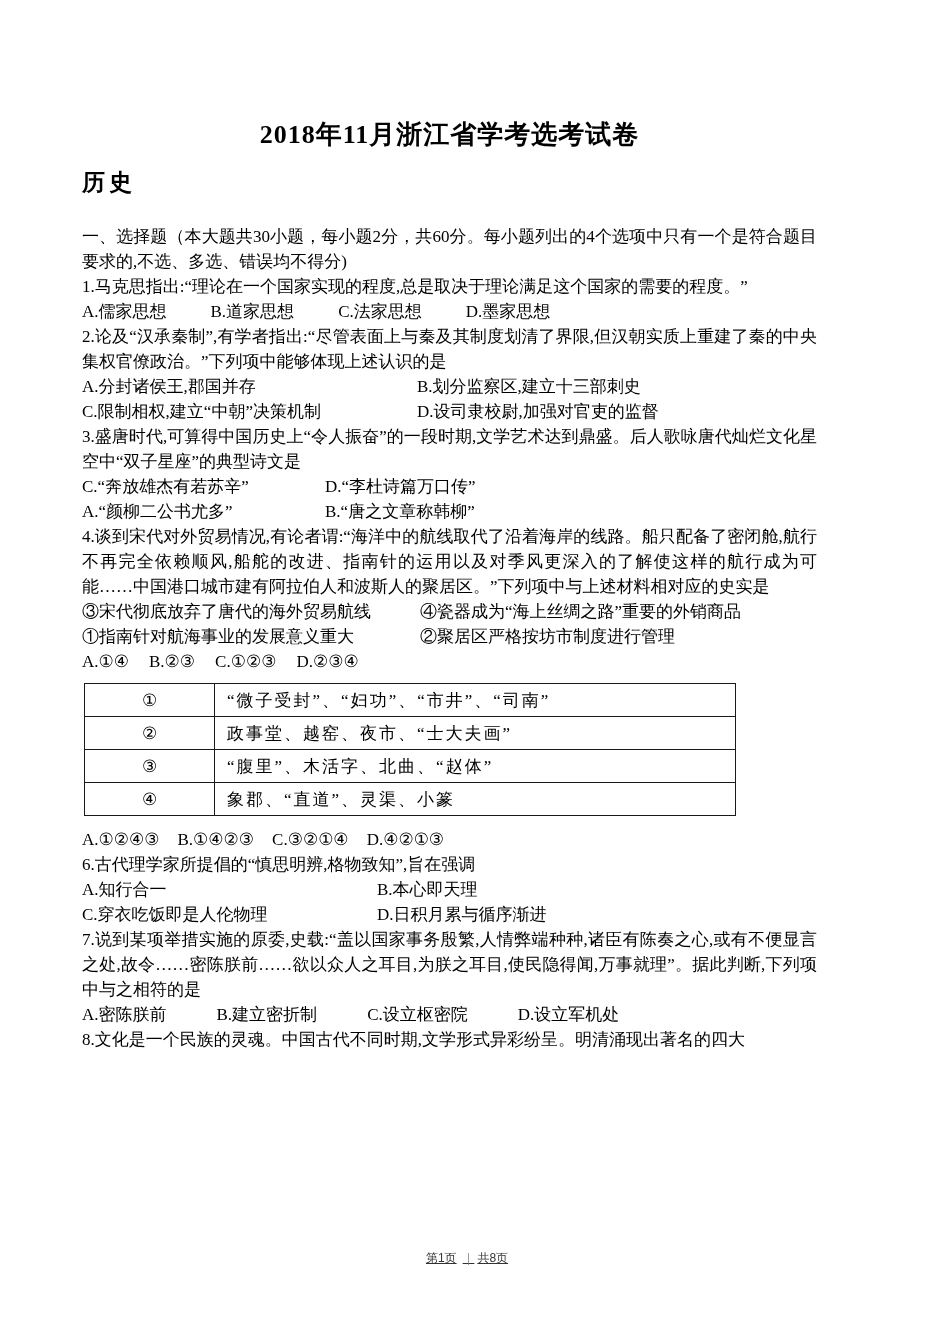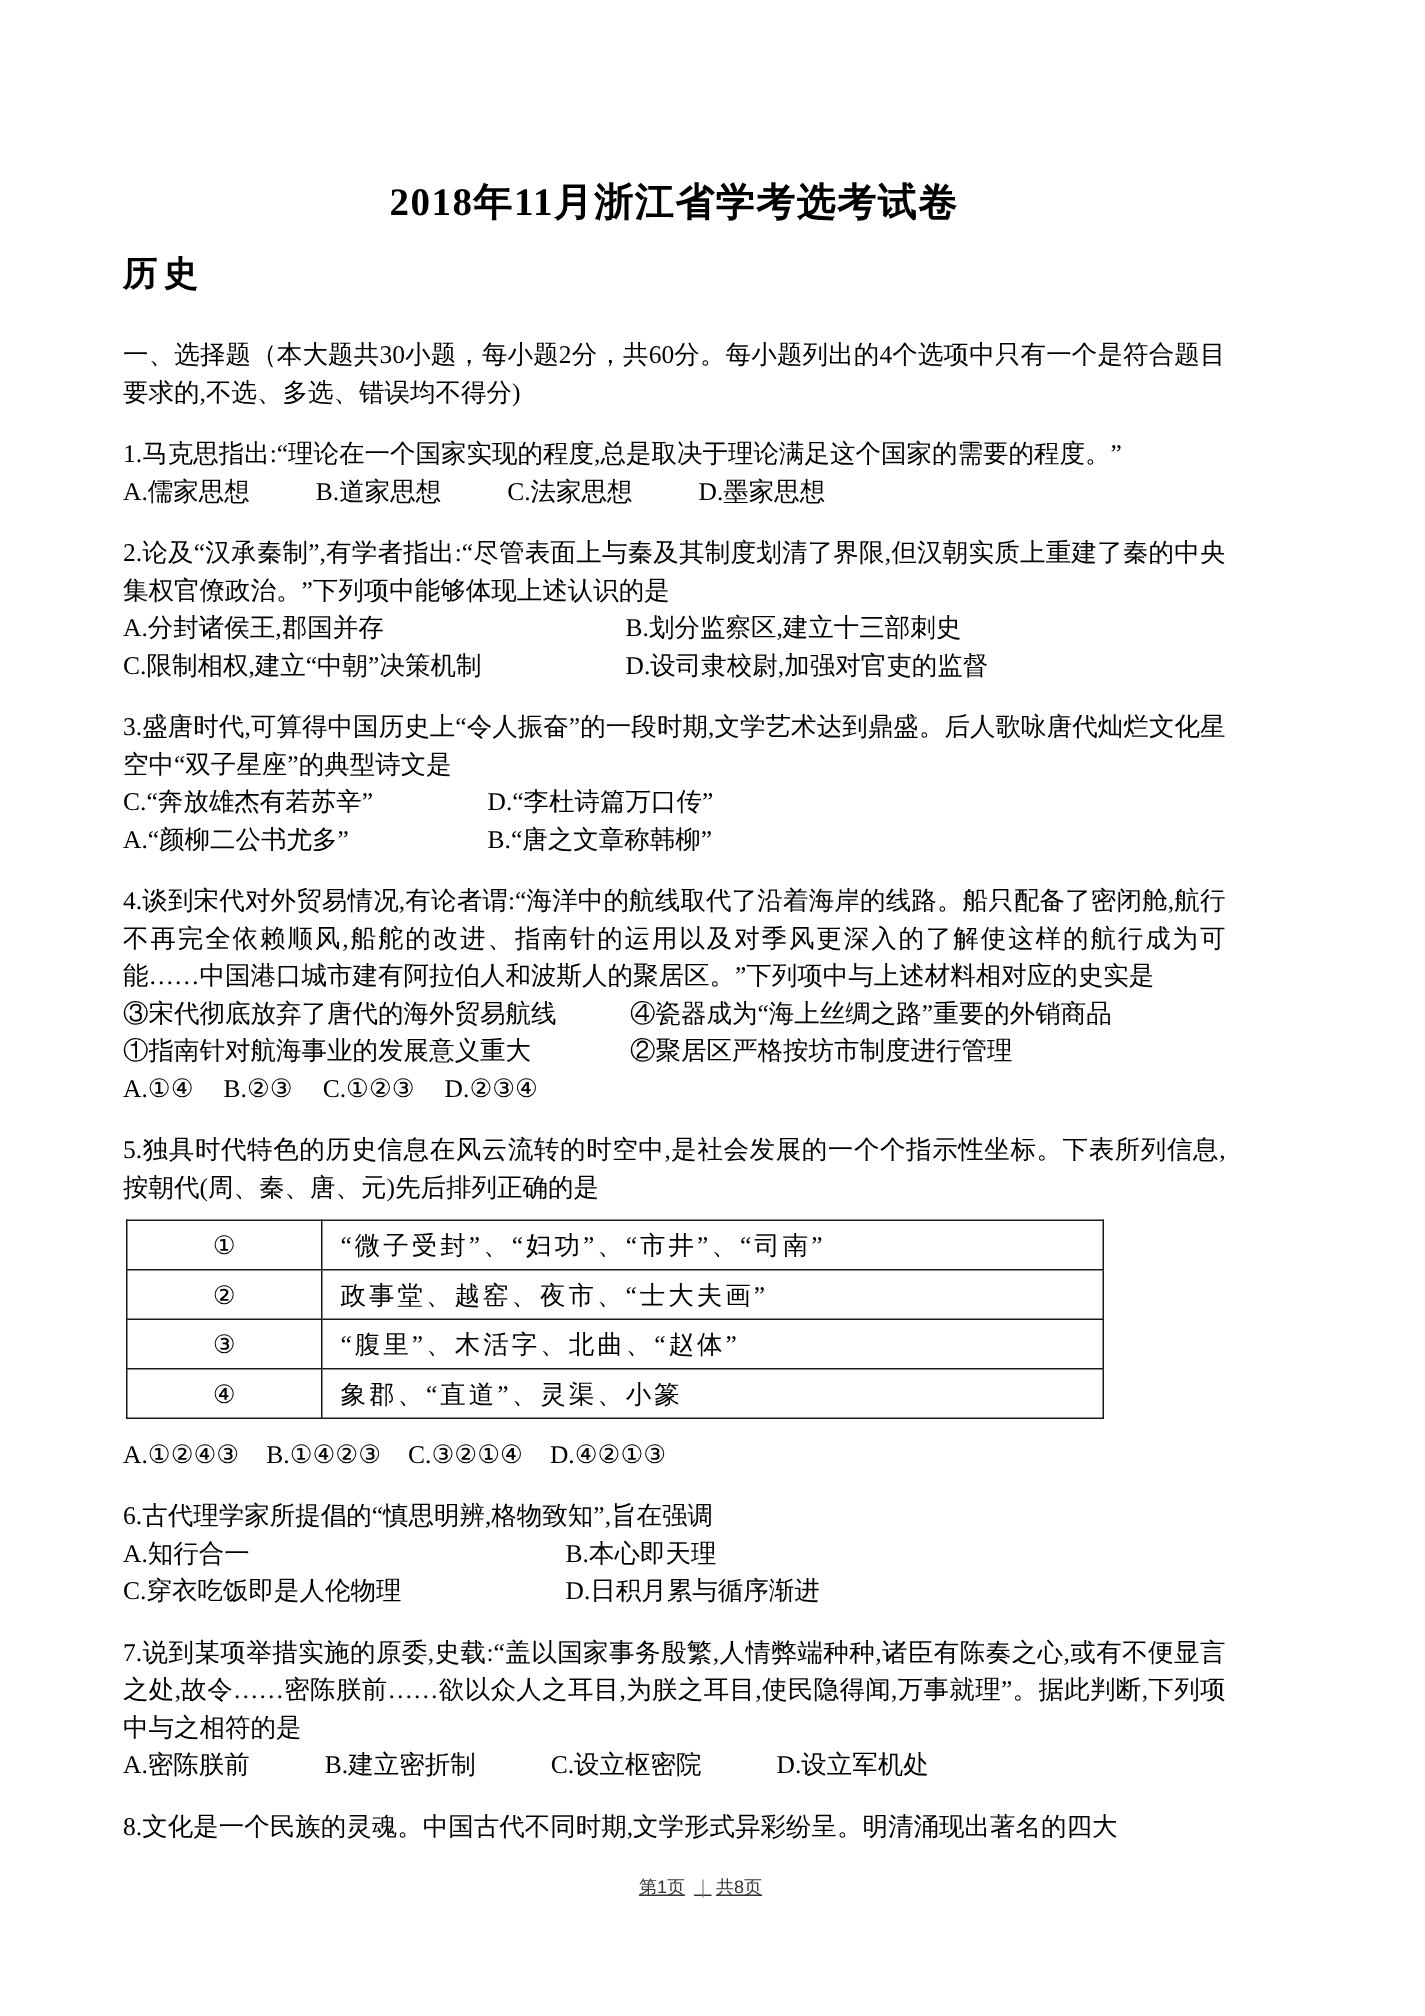--- a/index.html
+++ b/index.html
@@ -19,21 +19,21 @@
     line-height:34px; letter-spacing:1px;
   }
   h2.subject-title {
     font-size:23px; font-weight:bold; text-align:left;
     line-height:30px; margin-top:16px; letter-spacing:4px;
   }
   .doc-body {
     margin-top:26px;
     font-size:17px; line-height:25px;
   }
-  p.para { text-align:justify;margin-top:16px; }
+  p.para { text-align:justify; }
   p.optrow { text-align:justify; }
   .colA { display:inline-block; vertical-align:top; }
   .w335 { width:335px; }
   .w338 { width:338px; }
   .w243 { width:243px; }
   .w295 { width:295px; }
   p.opts span { display:inline-block; }
   p.opts.gapA span + span { margin-left:44px; }
   p.opts.gapB span + span { margin-left:20px; }
   p.opts.gapC span + span { margin-left:18px;text-align:right; }
@@ -85,21 +85,20 @@
     <p class="optrow"><span class="colA w243">C.“奔放雄杰有若苏辛”</span><span>D.“李杜诗篇万口传”</span></p>
     <p class="optrow"><span class="colA w243">A.“颜柳二公书尤多”</span><span>B.“唐之文章称韩柳”</span></p>
 
     <p class="para">4.谈到宋代对外贸易情况,有论者谓:“海洋中的航线取代了沿着海岸的线路。船只配备了密闭舱,航行不再完全依赖顺风,船舵的改进、指南针的运用以及对季风更深入的了解使这样的航行成为可能……中国港口城市建有阿拉伯人和波斯人的聚居区。”下列项中与上述材料相对应的史实是</p>
     <p class="optrow"><span class="colA w338">③宋代彻底放弃了唐代的海外贸易航线</span><span>④瓷器成为“海上丝绸之路”重要的外销商品</span></p>
     <p class="optrow"><span class="colA w338">①指南针对航海事业的发展意义重大</span><span>②聚居区严格按坊市制度进行管理</span></p>
     <p class="opts gapB">
       <span>A.①④</span><span>B.②③</span><span>C.①②③</span><span>D.②③④</span>
     </p>
 
-    <p class="para">5.独具时代特色的历史信息在风云流转的时空中,是社会发展的一个个指示性坐标。下表所列信息,按朝代(周、秦、唐、元)先后排列正确的是</p>
     <table class="qtable">
       <tbody>
         <tr>
           <td class="tl">①</td>
           <td class="tc">“微子受封”、“妇功”、“市井”、“司南”</td>
         </tr>
         <tr>
           <td class="tl">②</td>
           <td class="tc">政事堂、越窑、夜市、“士大夫画”</td>
         </tr>

